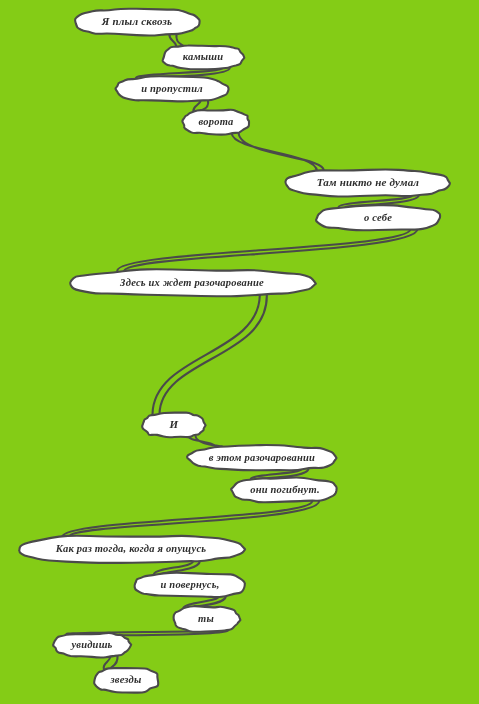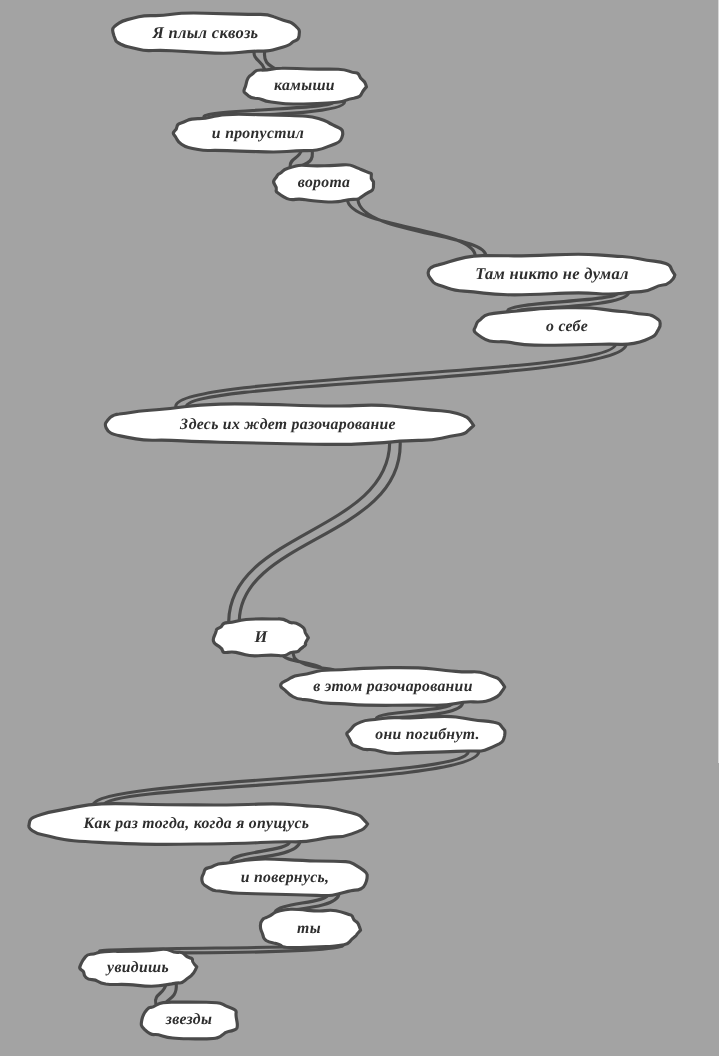--- a/index.html
+++ b/index.html
@@ -10,21 +10,21 @@
   body {
     width: 479px;
     height: 704px;
     overflow: hidden;
     font-family: "Liberation Serif", serif;
   }
   #canvas-wrap {
     position: relative;
     width: 479px;
     height: 704px;
-    background: #a3a3a3;
+    background: #84cc16;
   }
   svg#diagram {
     position: absolute;
     left: 0;
     top: 0;
     width: 479px;
     height: 704px;
     display: block;
   }
   .bubble-path {

